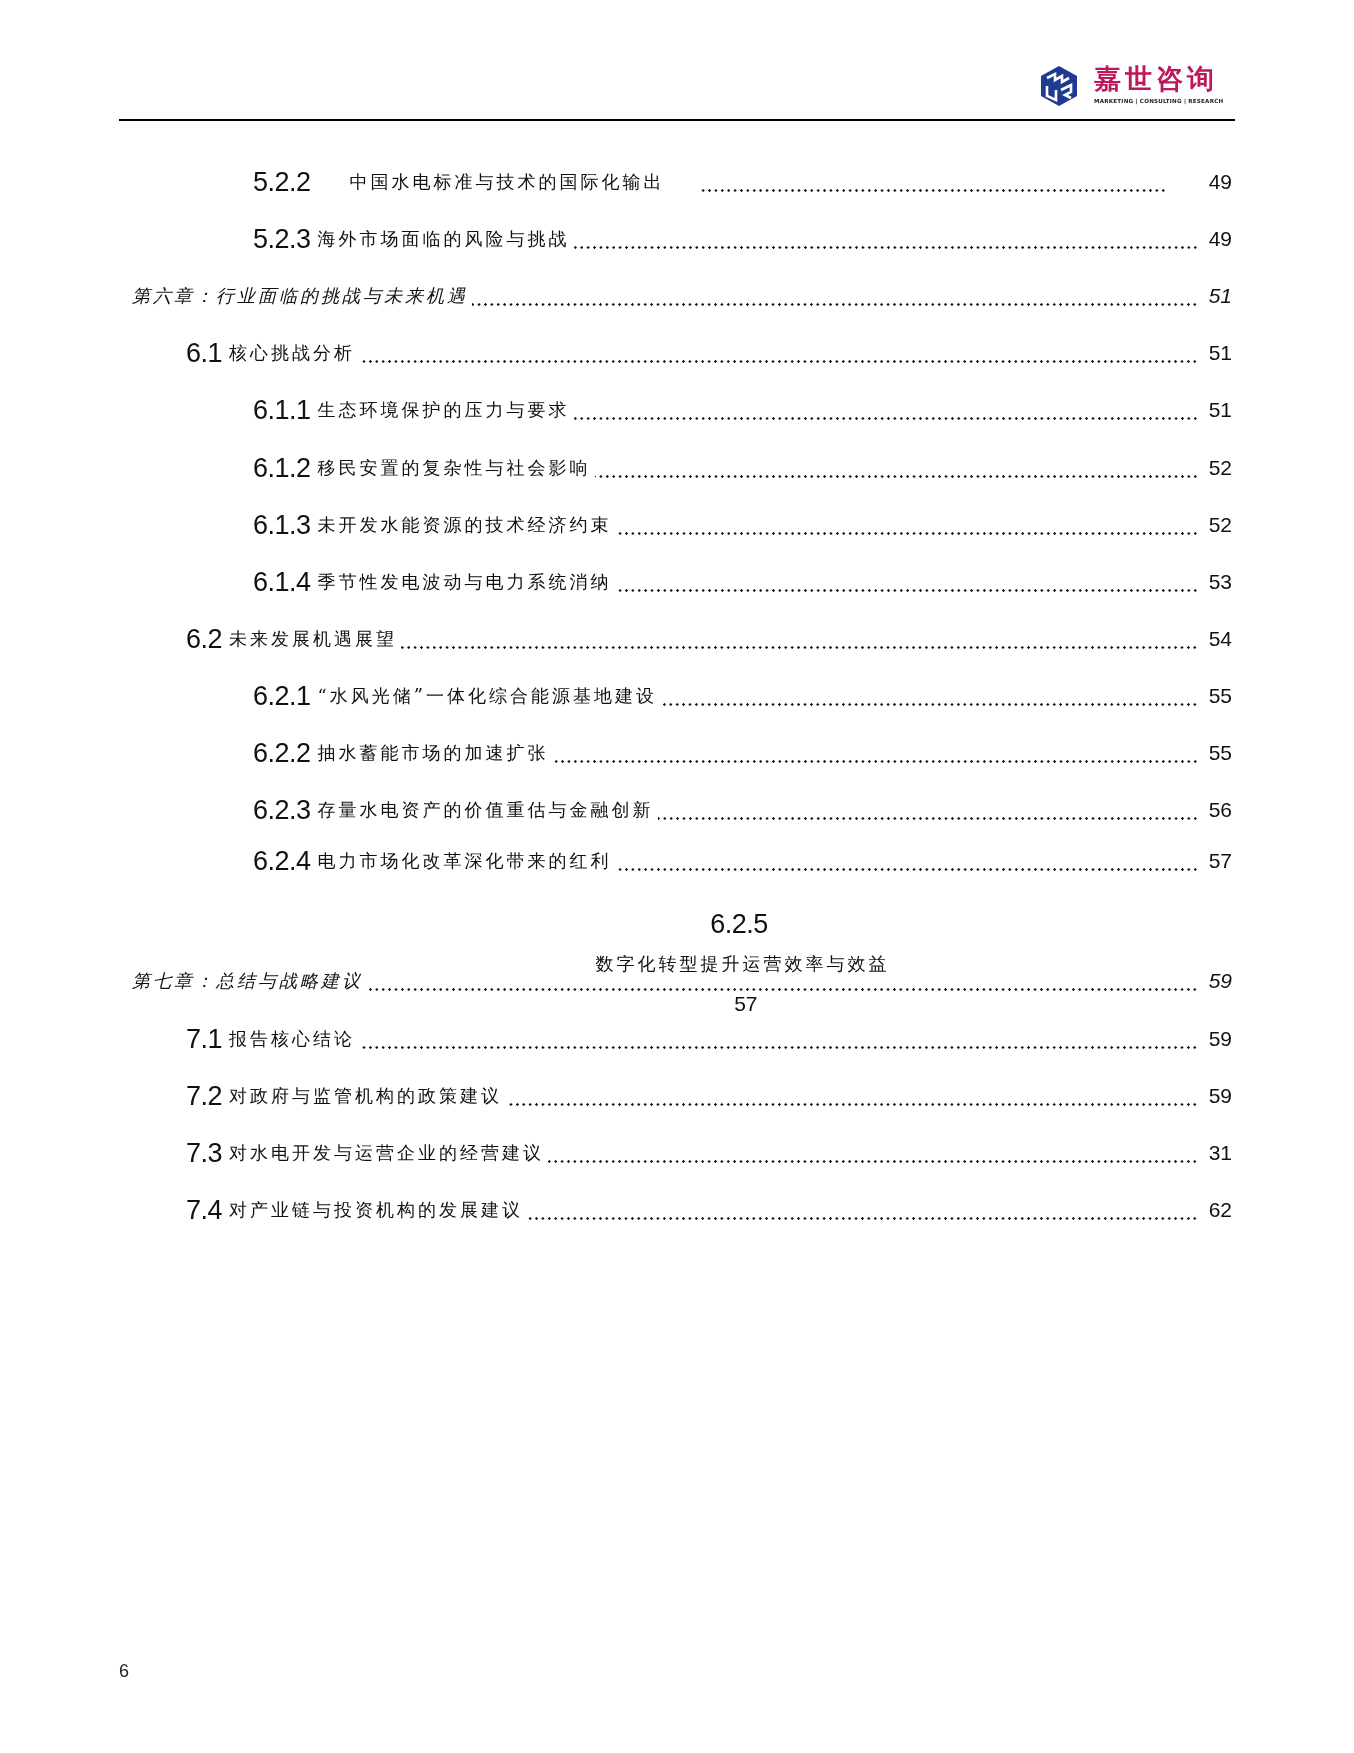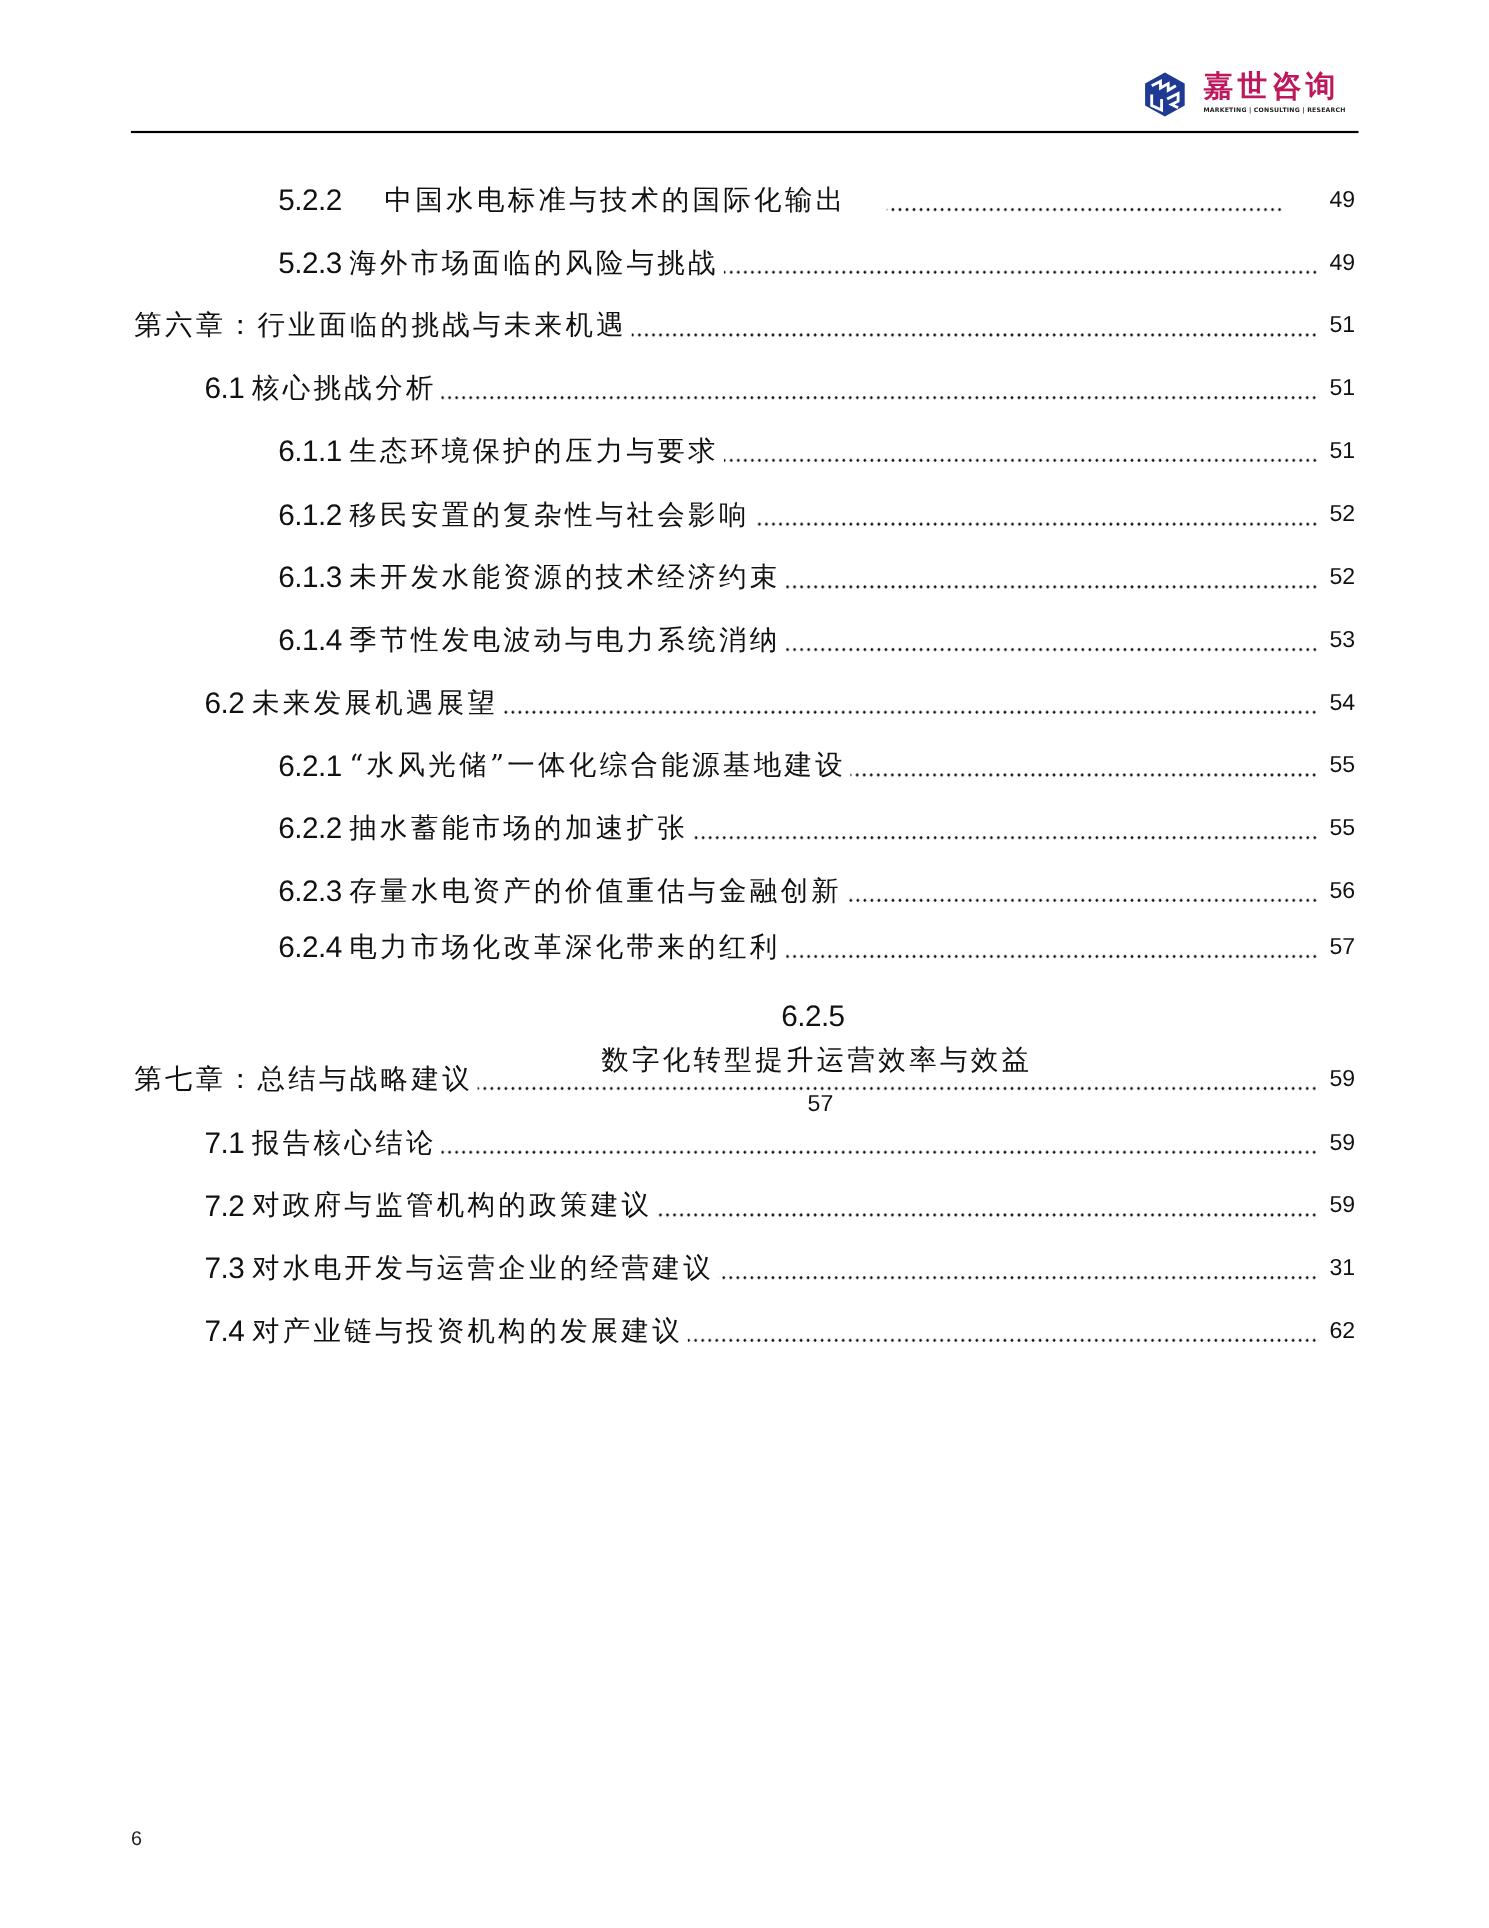--- a/index.html
+++ b/index.html
@@ -4,25 +4,25 @@
 <style>
   html, body { margin: 0; padding: 0; background: #ffffff; }
   body { width: 1354px; height: 1753px; position: relative; overflow: hidden; color: #111; }
   .header-logo { position: absolute; left: 1036px; top: 60px; width: 200px; height: 52px; }
   .logo-icon { position: absolute; left: 2px; top: 4px; width: 42px; height: 44px; }
   .logo-text { position: absolute; left: 58px; top: 2px; font-family: "DejaVu Sans", sans-serif; font-weight: bold; font-size: 27px; letter-spacing: 4px; color: #be185d; white-space: nowrap; line-height: 34px; }
   .logo-tagline { position: absolute; left: 58px; top: 38px; font-family: "DejaVu Sans", sans-serif; font-weight: bold; font-size: 5.6px; color: #222; white-space: nowrap; letter-spacing: 0.2px; }
   .header-rule { position: absolute; left: 119px; top: 119px; width: 1116px; height: 2px; background: #000; }
   .toc { position: absolute; left: 0; top: 0; width: 1354px; }
   .toc-row { position: absolute; height: 40px; display: flex; align-items: center; right: 122px; font-size: 26px; line-height: 40px; }
-  .toc-row.l1 { left: 122px; }
+  .toc-row.l1 { left: 132px; font-style: italic; }
   .toc-row.l2 { left: 186px; }
   .toc-row.l3 { left: 253px; }
   .toc-num { font-family: "Liberation Sans", sans-serif; font-size: 27px; margin-right: 7px; letter-spacing: -0.5px; }
-  .toc-title { font-family: "DejaVu Serif", serif; font-size: 25px; letter-spacing: 3px; white-space: nowrap; }
+  .toc-title { font-family: "DejaVu Serif", serif; font-size: 18px; letter-spacing: 3px; white-space: nowrap; }
   .toc-leader { flex: 1; height: 40px; margin: 0 4px; position: relative; overflow: hidden; }
   .toc-leader::after { content: ""; position: absolute; left: 0; right: 0; bottom: 10px; height: 3px;
     background-image: radial-gradient(circle, #111 1.1px, transparent 1.4px); background-size: 6.4px 3px; background-repeat: repeat-x; background-position: right bottom; }
   .toc-page { font-family: "Liberation Sans", sans-serif; font-size: 21px; min-width: 30px; text-align: right; }
   .page-footer { position: absolute; left: 119px; top: 1661px; font-family: "Liberation Sans", sans-serif; font-size: 18px; color: #222; }
 </style>
 </head>
 <body>
 
 <div class="header-logo">

